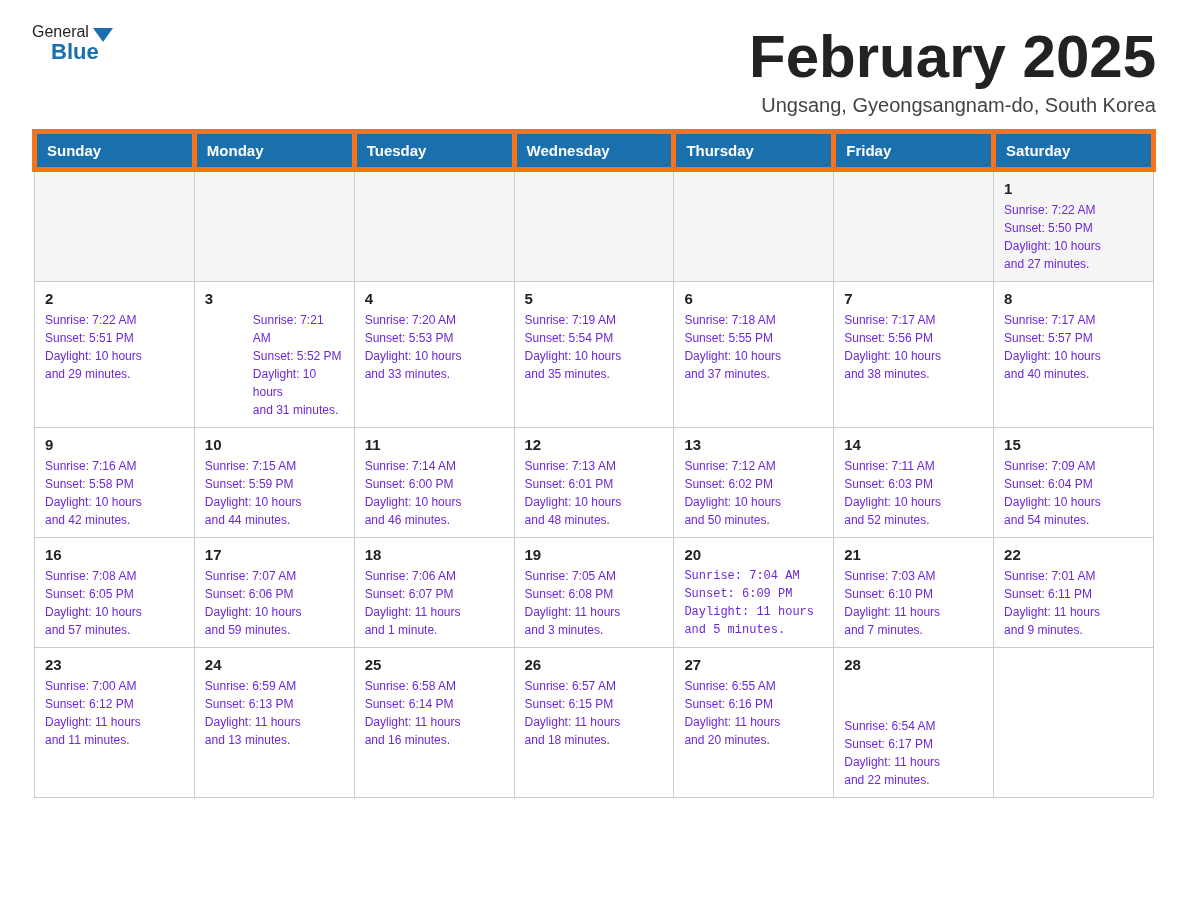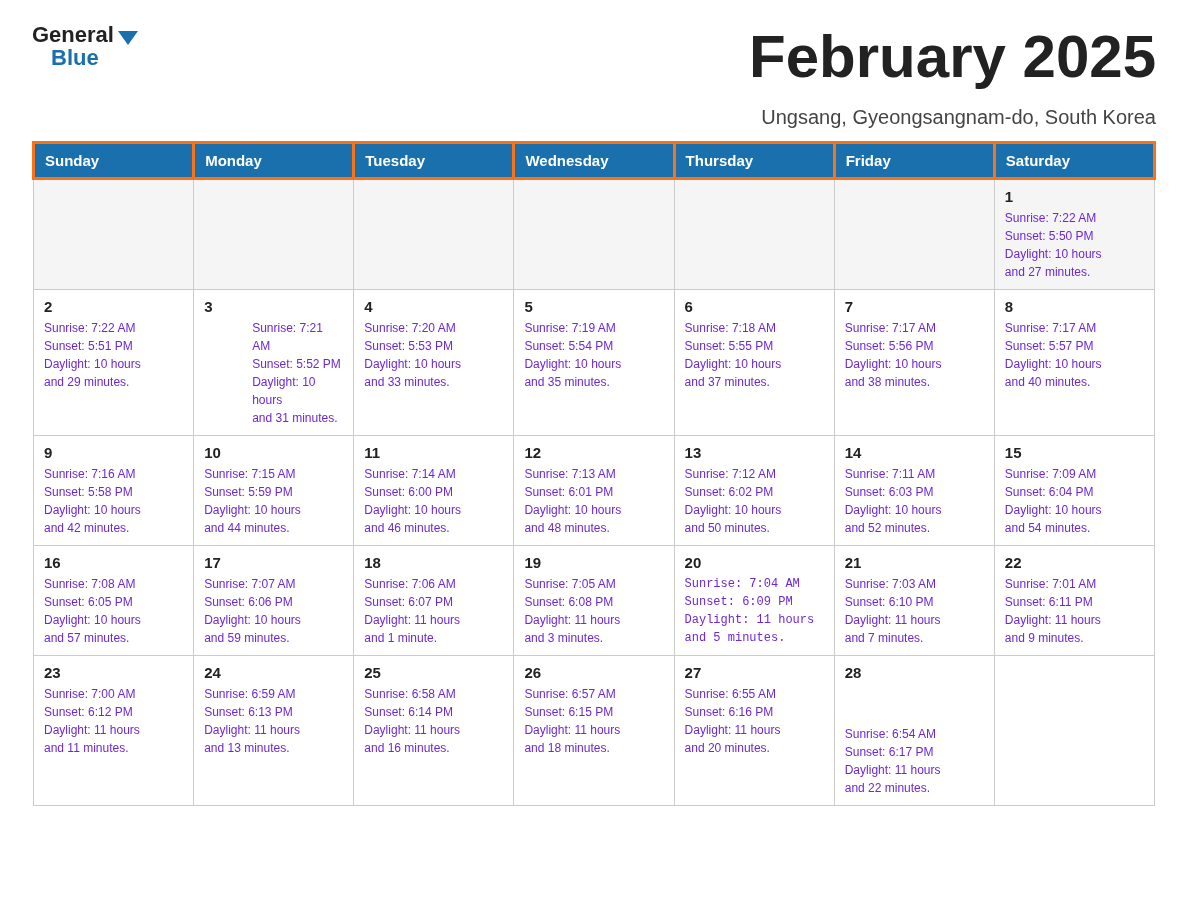--- a/index.html
+++ b/index.html
@@ -14,22 +14,22 @@
       justify-content: space-between;
       align-items: flex-start;
       margin-bottom: 8px;
     }
     .logo {
       display: flex;
       flex-direction: column;
       align-items: flex-start;
     }
     .logo-general {
-      font-size: 22px;
-      font-weight: bold;
+      font-size: 16px;
+      font-weight: normal;
       color: #222;
       line-height: 1;
       display: flex;
       align-items: center;
     }
     .logo-triangle {
       display: inline-block;
       width: 0;
       height: 0;
       border-left: 10px solid transparent;
@@ -51,35 +51,35 @@
     }
     .page-title {
       font-size: 60px;
       font-weight: bold;
       color: #222;
       line-height: 1.1;
     }
     .subtitle {
       font-size: 20px;
       color: #444;
-      margin-top: 16px;
+      margin-top: 4px;
     }
     .calendar {
       width: 100%;
       border-collapse: collapse;
       margin-top: 12px;
     }
     .calendar thead tr th {
       background-color: #1a6fad;
       color: #fff;
       font-size: 15px;
       font-weight: bold;
       padding: 8px 10px;
       text-align: left;
-      border: 3px solid #f97316;
+      border: 5px solid #f97316;
     }
     .calendar tbody tr td {
       vertical-align: top;
       padding: 8px 10px;
       border: 1px solid #ccc;
       width: 14.28%;
       min-height: 100px;
       font-size: 12.5px;
       color: #333;
       background: #fff;

